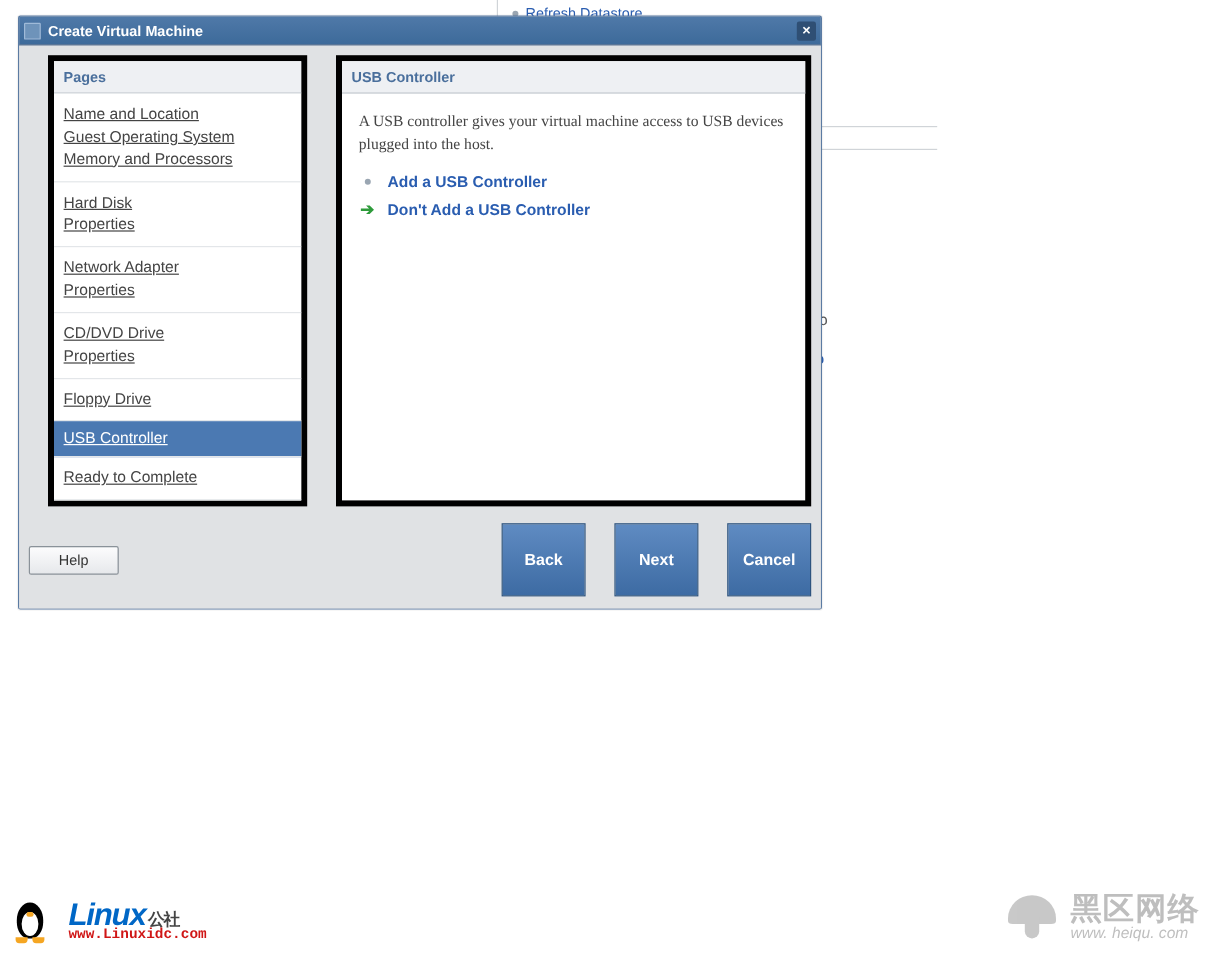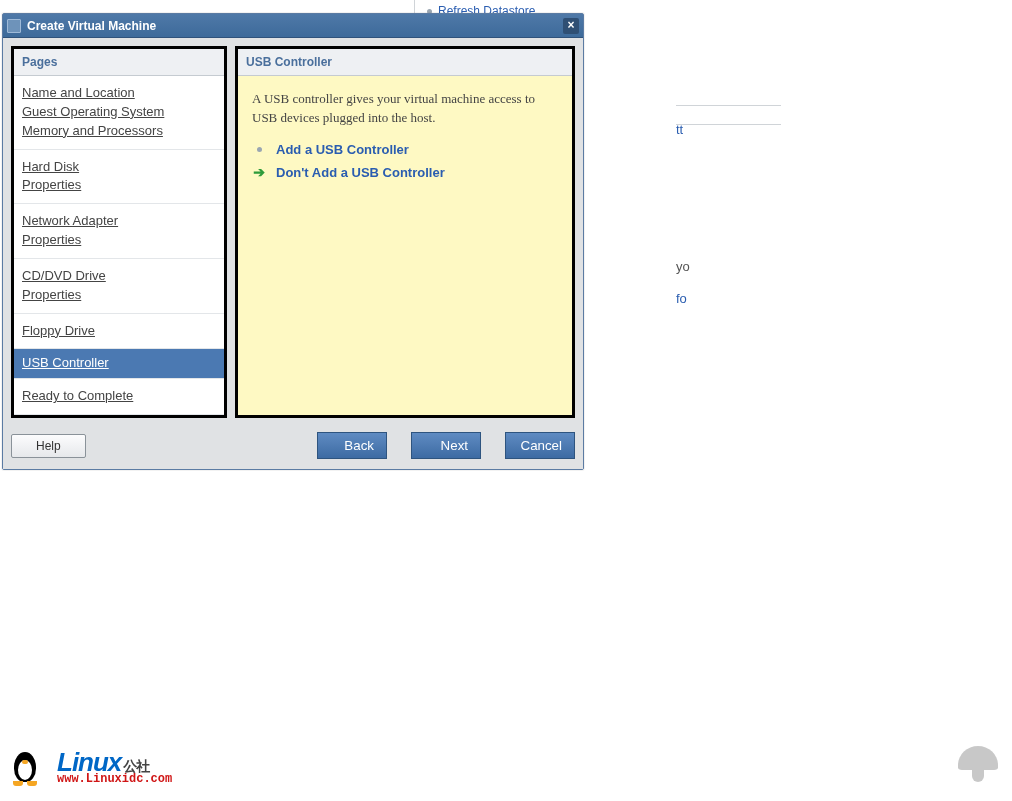--- a/index.html
+++ b/index.html
@@ -38,23 +38,23 @@
   }
   .bg-text-clip {
     position: absolute;
     font-size: 13px;
     color: #2a5db0;
   }
 
   
   .dialog {
     position: absolute;
-    left: 2px;
+    left: 15px;
     top: 13px;
-    width: 582px;
+    width: 670px;
     background: #d8dadd;
     border: 1px solid #5b7ba3;
     border-radius: 2px;
     box-shadow: 0 0 0 1px rgba(0,0,0,0.05);
   }
 
   .titlebar {
     background: linear-gradient(#4f79a8, #3d6a9a);
     color: #fff;
     font-weight: bold;
@@ -85,22 +85,23 @@
   }
 
   .dialog-body {
     padding: 8px;
     display: flex;
     gap: 8px;
     background: #e0e2e4;
   }
 
   .panel {
-    background: #fef9c3;
-    border: 3px solid #000000;
+    background: #ffffff;
+    border: 5px solid #000000;
+    margin-left: 16px;
   }
 
   
   .pages-panel {
     width: 216px;
     display: flex;
     flex-direction: column;
   }
   .panel-header {
     background: #eef0f3;
@@ -191,24 +192,24 @@
     padding: 4px 24px;
     border-radius: 2px;
     font-size: 12px;
     cursor: pointer;
     color: #333;
   }
   .btn-primary {
     background: linear-gradient(#5f8bc2, #3d6ba3);
     border: 1px solid #2e547f;
     color: #fff;
-    font-weight: normal;
+    font-weight: bold;
     min-width: 70px;
-    text-align: right;
-    padding: 5px 12px;
+    text-align: center;
+    padding: 22px 12px;
   }
   .footer .spacer { flex: 1; }
   .footer .btn-primary + .btn-primary { margin-left: 24px; }
 
   
   .watermark-left {
     position: absolute;
     left: 10px;
     bottom: 15px;
     display: flex;
@@ -374,13 +375,17 @@
     </div>
     <div class="bottom">www.Linuxidc.com</div>
   </div>
 </div>
 
 <div class="watermark-right">
   <div class="mushroom">
     <div class="cap"></div>
       <div class="stem"></div>
   </div>
+  <div class="heiqu-text">
+    <div class="cn">黑区网络</div>
+    <div class="en">www. heiqu. com</div>
+  </div>
 </div>
 
 </body></html>

